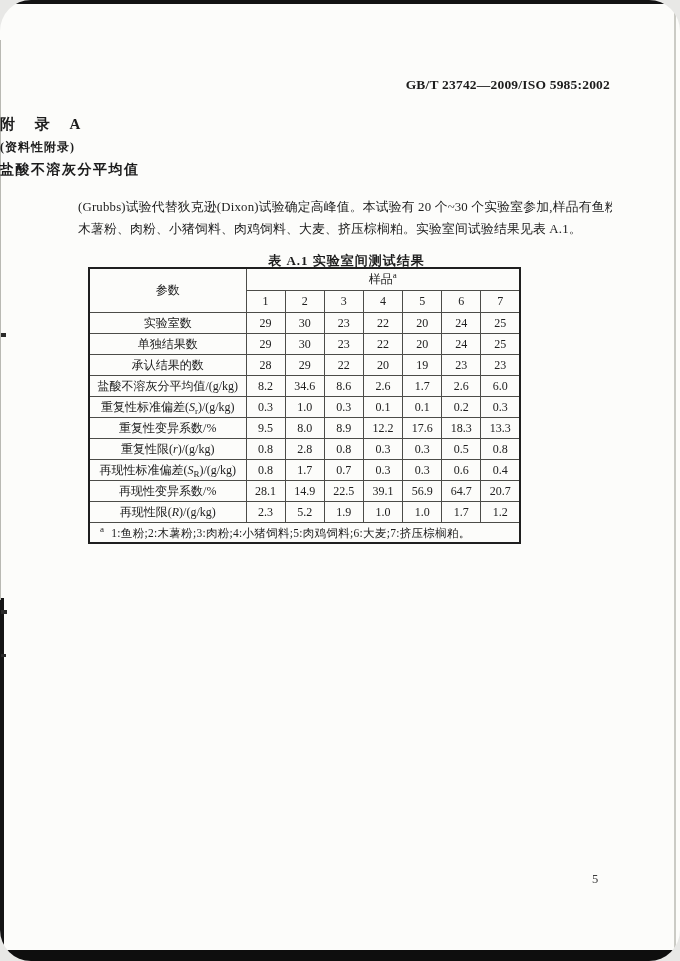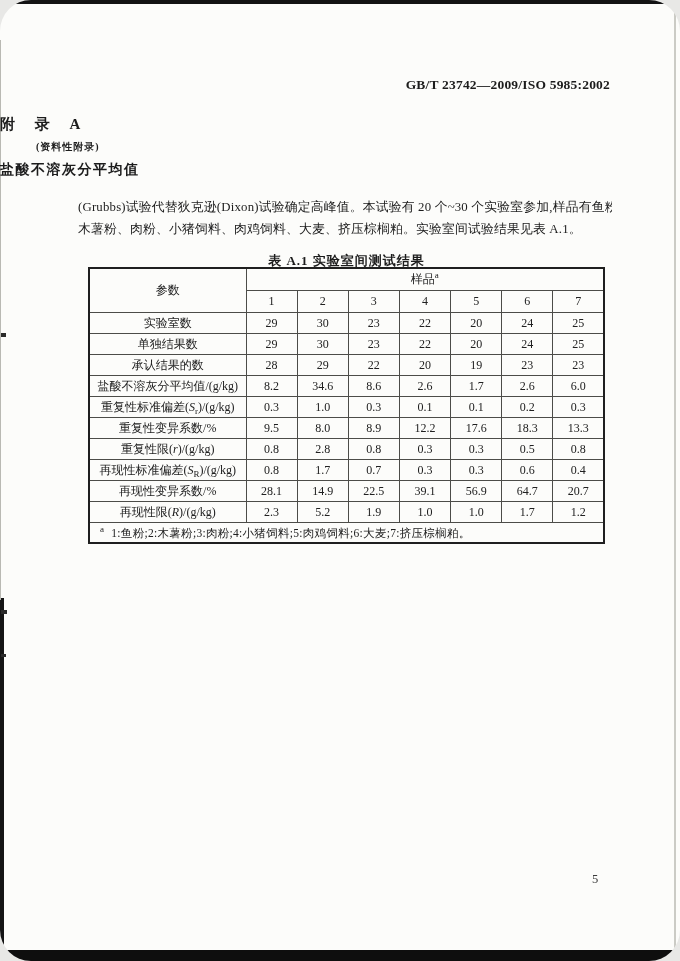--- a/index.html
+++ b/index.html
@@ -18,34 +18,34 @@
   .speck.s1 { left:1px; top:333px; width:5px; height:4px; }
   .speck.s2 { left:1px; top:610px; width:6px; height:4px; }
   .speck.s3 { left:1px; top:654px; width:5px; height:3px; }
 
   .header-code {
     position:absolute; top:77px; right:70px;
     font-size:13.5px; font-weight:bold; letter-spacing:0.2px; white-space:nowrap;
   }
   .title-block { position:absolute; top:116px; left:0; width:540px; text-align:left; font-weight:bold; }
   .title-main    { font-size:15px; letter-spacing:5px; word-spacing:6px; line-height:16px; }
-  .title-sub     { font-size:10px; margin-top:8px; line-height:14px; letter-spacing:1px;margin-left:36px; }
+  .title-sub     { font-size:12px; margin-top:8px; line-height:14px; letter-spacing:1px; }
   .title-section { font-size:14px; margin-top:8px; line-height:15px; letter-spacing:1.5px; }
 
   .para { position:absolute; top:196px; left:78px; width:534px; font-size:12.8px; line-height:22px; letter-spacing:0.2px; }
   .pline { white-space:nowrap; overflow:hidden; }
   .pline.indent { text-indent:26px; }
 
   .caption {
     position:absolute; top:252px; left:88px; width:517px;
     text-align:center; font-weight:bold; font-size:13px; letter-spacing:1px; white-space:nowrap;
   }
 
   table.tbl {
-    position:absolute; left:88px; top:267px; width:517px;
+    position:absolute; left:88px; top:267px; width:433px;
     border-collapse:collapse; table-layout:fixed;
     font-size:12px; color:#202020;
     border:2px solid #1f1f1f;
   }
   .tbl th, .tbl td {
     border:1px solid #4c4c48; font-weight:normal;
     text-align:center; vertical-align:middle; padding:0; line-height:14px;
   }
   .tbl tr { height:21px; }
   .tbl tr.hrow { height:22px; }

